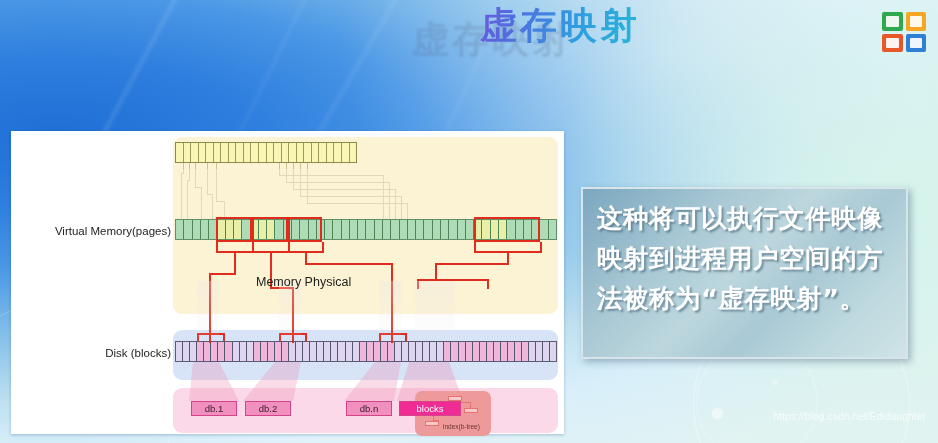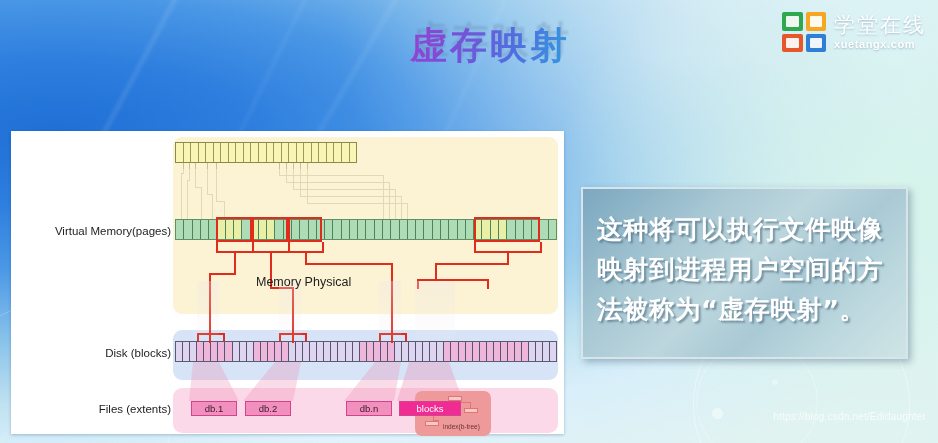--- a/index.html
+++ b/index.html
@@ -32,23 +32,23 @@
   .bubble{position:absolute;border-radius:50%;border:1px solid rgba(255,255,255,.40);}
   .b1{right:28px;bottom:-70px;width:215px;height:215px;}
   .b2{right:120px;bottom:-20px;width:120px;height:120px;border-color:rgba(255,255,255,.30);}
   .b3{left:-60px;bottom:-90px;width:230px;height:230px;border-color:rgba(255,255,255,.22);}
   .dot{position:absolute;border-radius:50%;background:rgba(255,255,255,.45);}
   .d1{right:215px;bottom:24px;width:11px;height:11px;}
   .d2{right:160px;bottom:58px;width:6px;height:6px;opacity:.7;}
 
   
   #title{
-    position:absolute;left:340px;top:20px;width:300px;height:52px;
+    position:absolute;left:340px;top:0;width:300px;height:52px;
     font-size:37px;font-weight:700;letter-spacing:3px;line-height:52px;
-    text-align:center;
+    text-align:right;
     background:linear-gradient(100deg,#8a3fd6 0%,#9b3fd0 18%,#7b4fd8 38%,#4f6fe0 58%,#2f9ddf 78%,#29b6d8 100%);
     -webkit-background-clip:text;background-clip:text;color:transparent;
     -webkit-text-fill-color:transparent;
     font-family:"DejaVu Sans","Liberation Sans",sans-serif;
     text-shadow:none;
   }
   #title-shadow{
     position:absolute;left:342px;top:14px;width:300px;height:52px;
     font-size:37px;font-weight:700;letter-spacing:3px;line-height:52px;text-align:center;
     color:rgba(90,110,150,.25);filter:blur(1px);
@@ -135,21 +135,20 @@
     position:absolute;left:581px;top:187px;width:327px;height:172px;
     box-sizing:border-box;border:2px solid #d7e4ea;
     background:linear-gradient(135deg,#7ba7c0 0%,#8fb6c8 14%,#a8c8d4 30%,#bcd6dd 48%,#a9c9d5 64%,#bcd8de 80%,#cfe4e6 100%);
     box-shadow:3px 3px 7px rgba(40,70,100,.35);
     padding:9px 12px 0 14px;
   }
   #tbox-text{
     font-family:"DejaVu Sans",sans-serif;
     font-size:25.5px;line-height:40px;color:#ffffff;font-weight:700;letter-spacing:.5px;
     text-shadow:2px 2px 2px rgba(60,90,110,.55);
-    margin-top:11px;
   }
 
   
   #wm{position:absolute;right:12px;bottom:21px;font-size:10px;color:rgba(255,255,255,.78);letter-spacing:.2px;font-family:"Liberation Sans",sans-serif;}
 </style>
 </head>
 <body>
 
 <div id="stage">
 
@@ -169,34 +168,29 @@
   <div id="title-shadow">虚存映射</div>
   <div id="title">虚存映射</div>
 
   <div id="logo">
     <div class="logo-marks">
       <div class="lm g"></div>
       <div class="lm o"></div>
       <div class="lm r"></div>
       <div class="lm b"></div>
     </div>
-    <div class="logo-txt">
-      <div class="logo-cn">学堂在线</div>
-      <div class="logo-en">xuetangx.com</div>
-    </div>
   </div>
 
   <div id="panel">
     <div class="band band-mem"></div>
     <div class="band band-disk"></div>
     <div class="band band-files"></div>
 
     <div class="rowlabel rl-vm">Virtual Memory(pages)</div>
     <div class="rowlabel rl-dk">Disk (blocks)</div>
-    <div class="rowlabel rl-fl">Files (extents)</div>
 
     <div class="bar" id="pm-bar">
         <div class="cell"></div>
         <div class="cell"></div>
         <div class="cell"></div>
         <div class="cell"></div>
         <div class="cell"></div>
         <div class="cell"></div>
         <div class="cell"></div>
         <div class="cell"></div>

